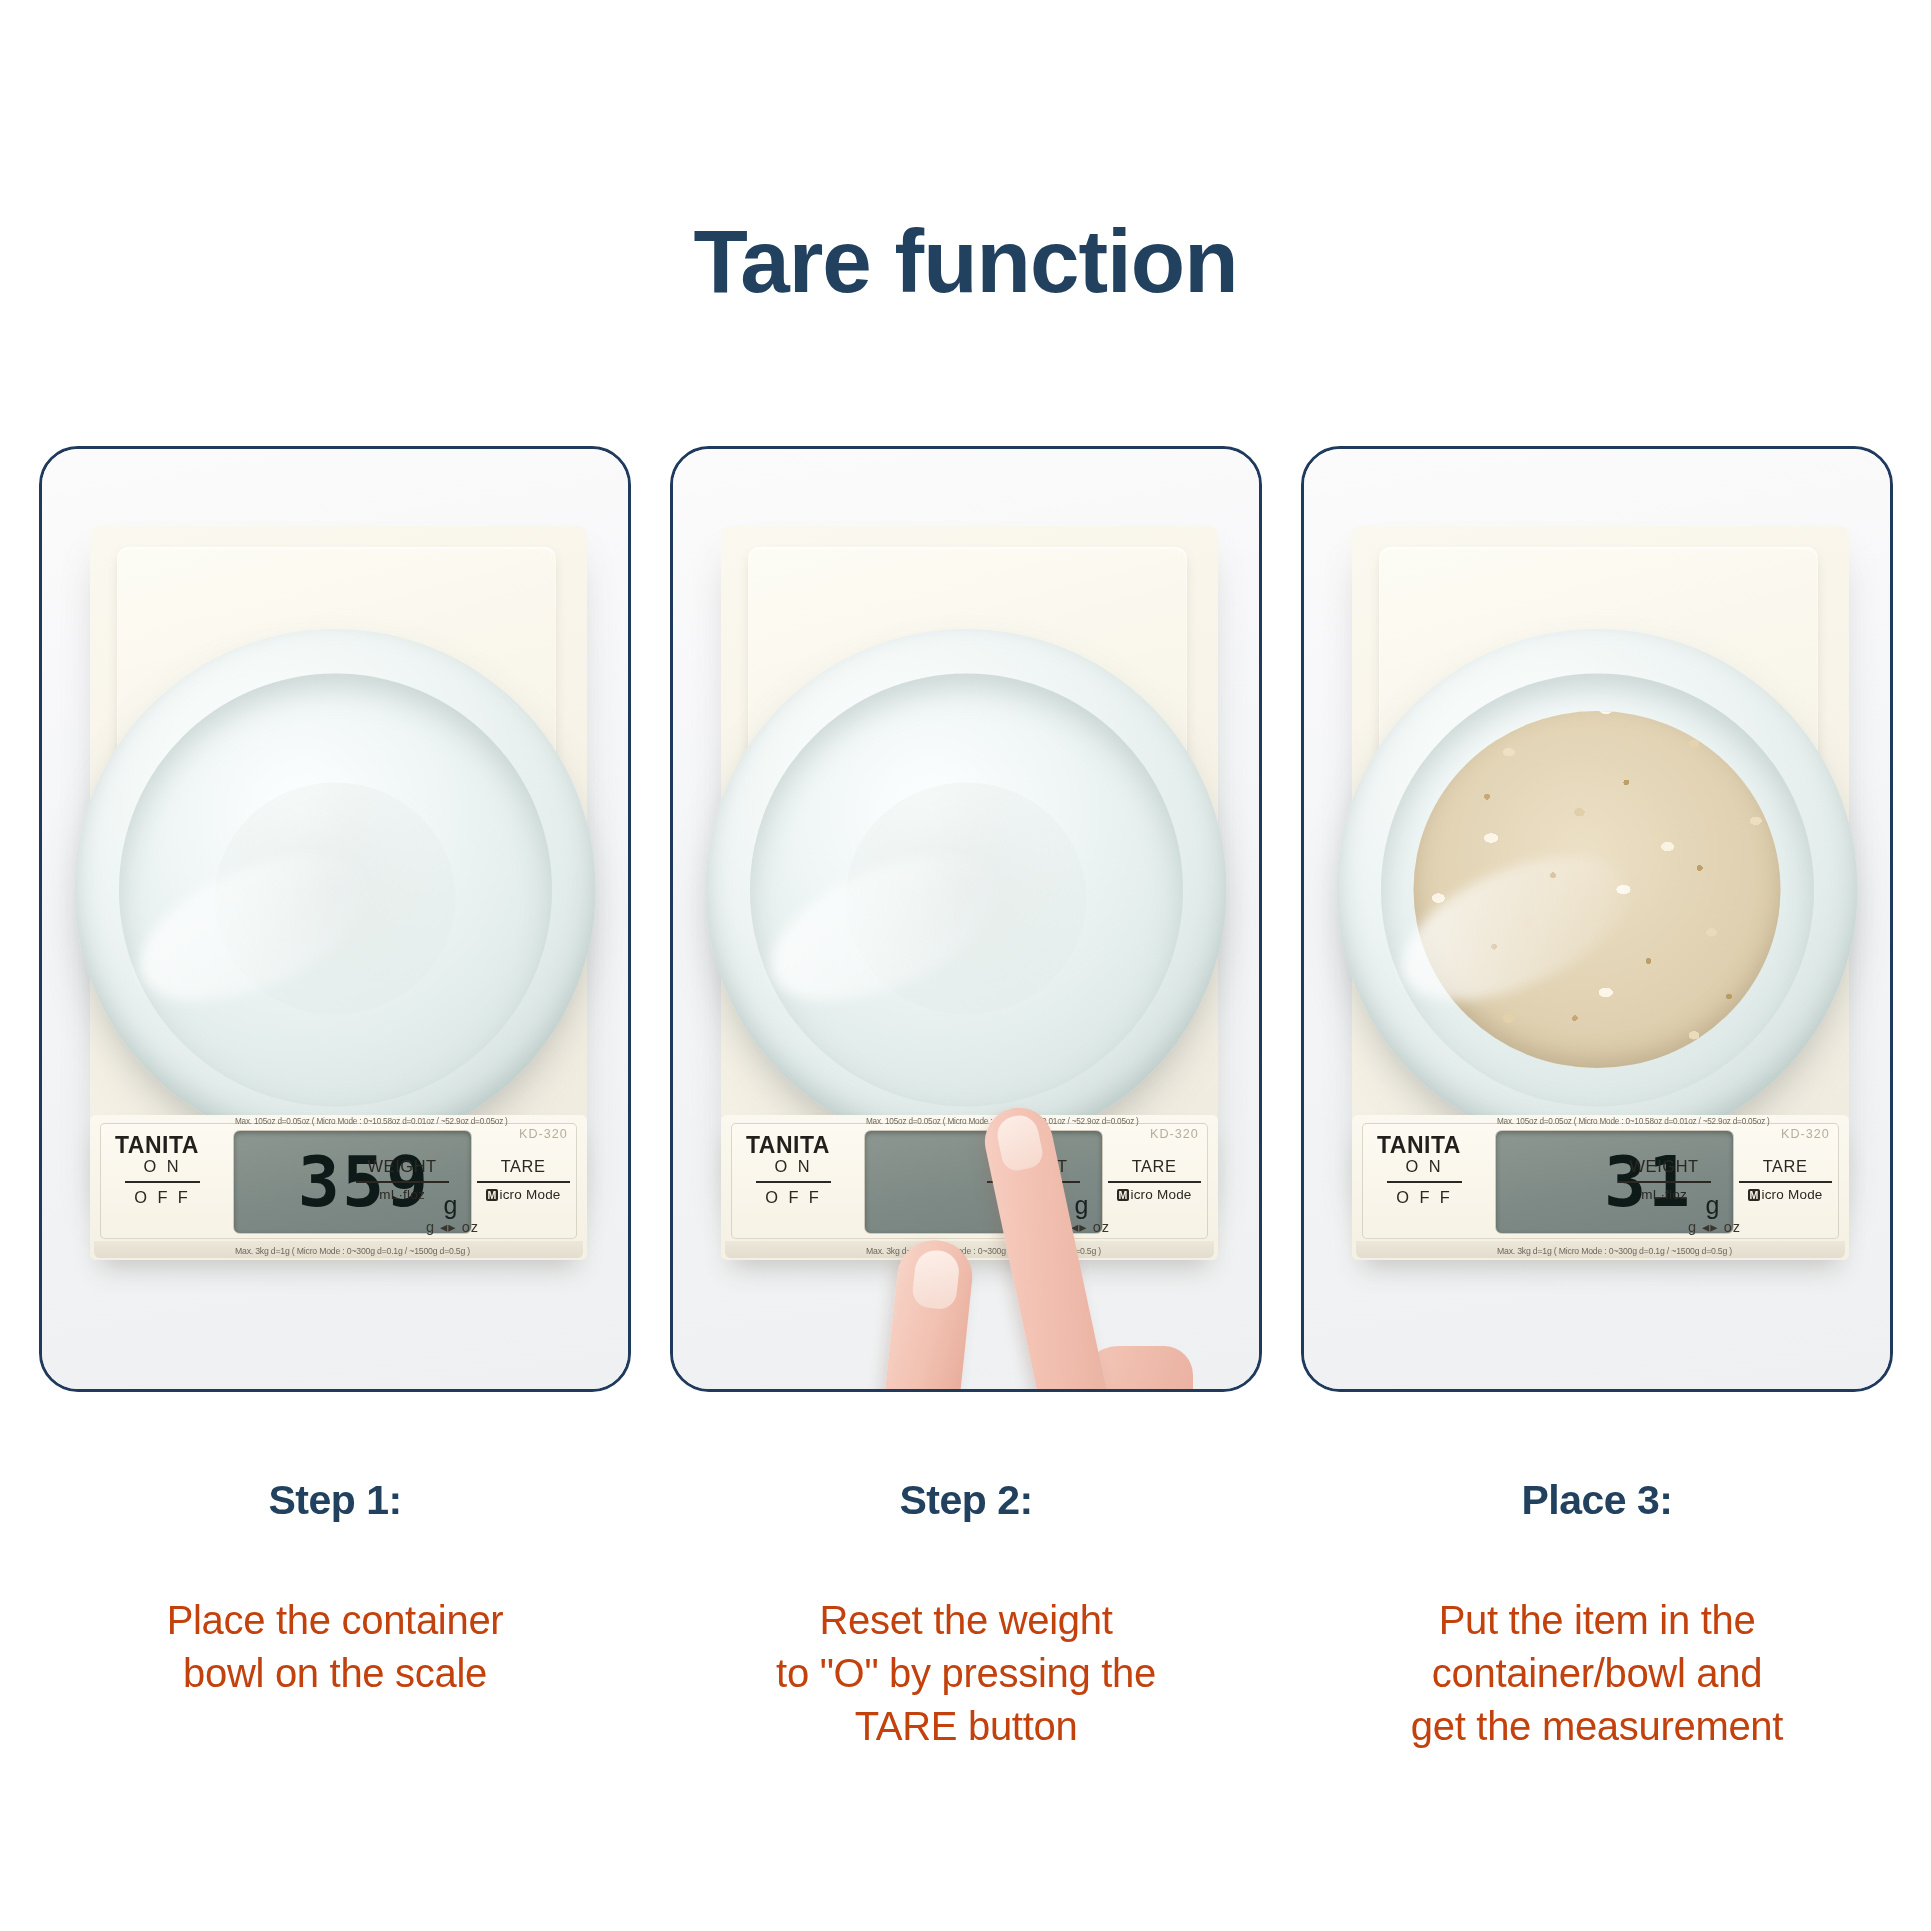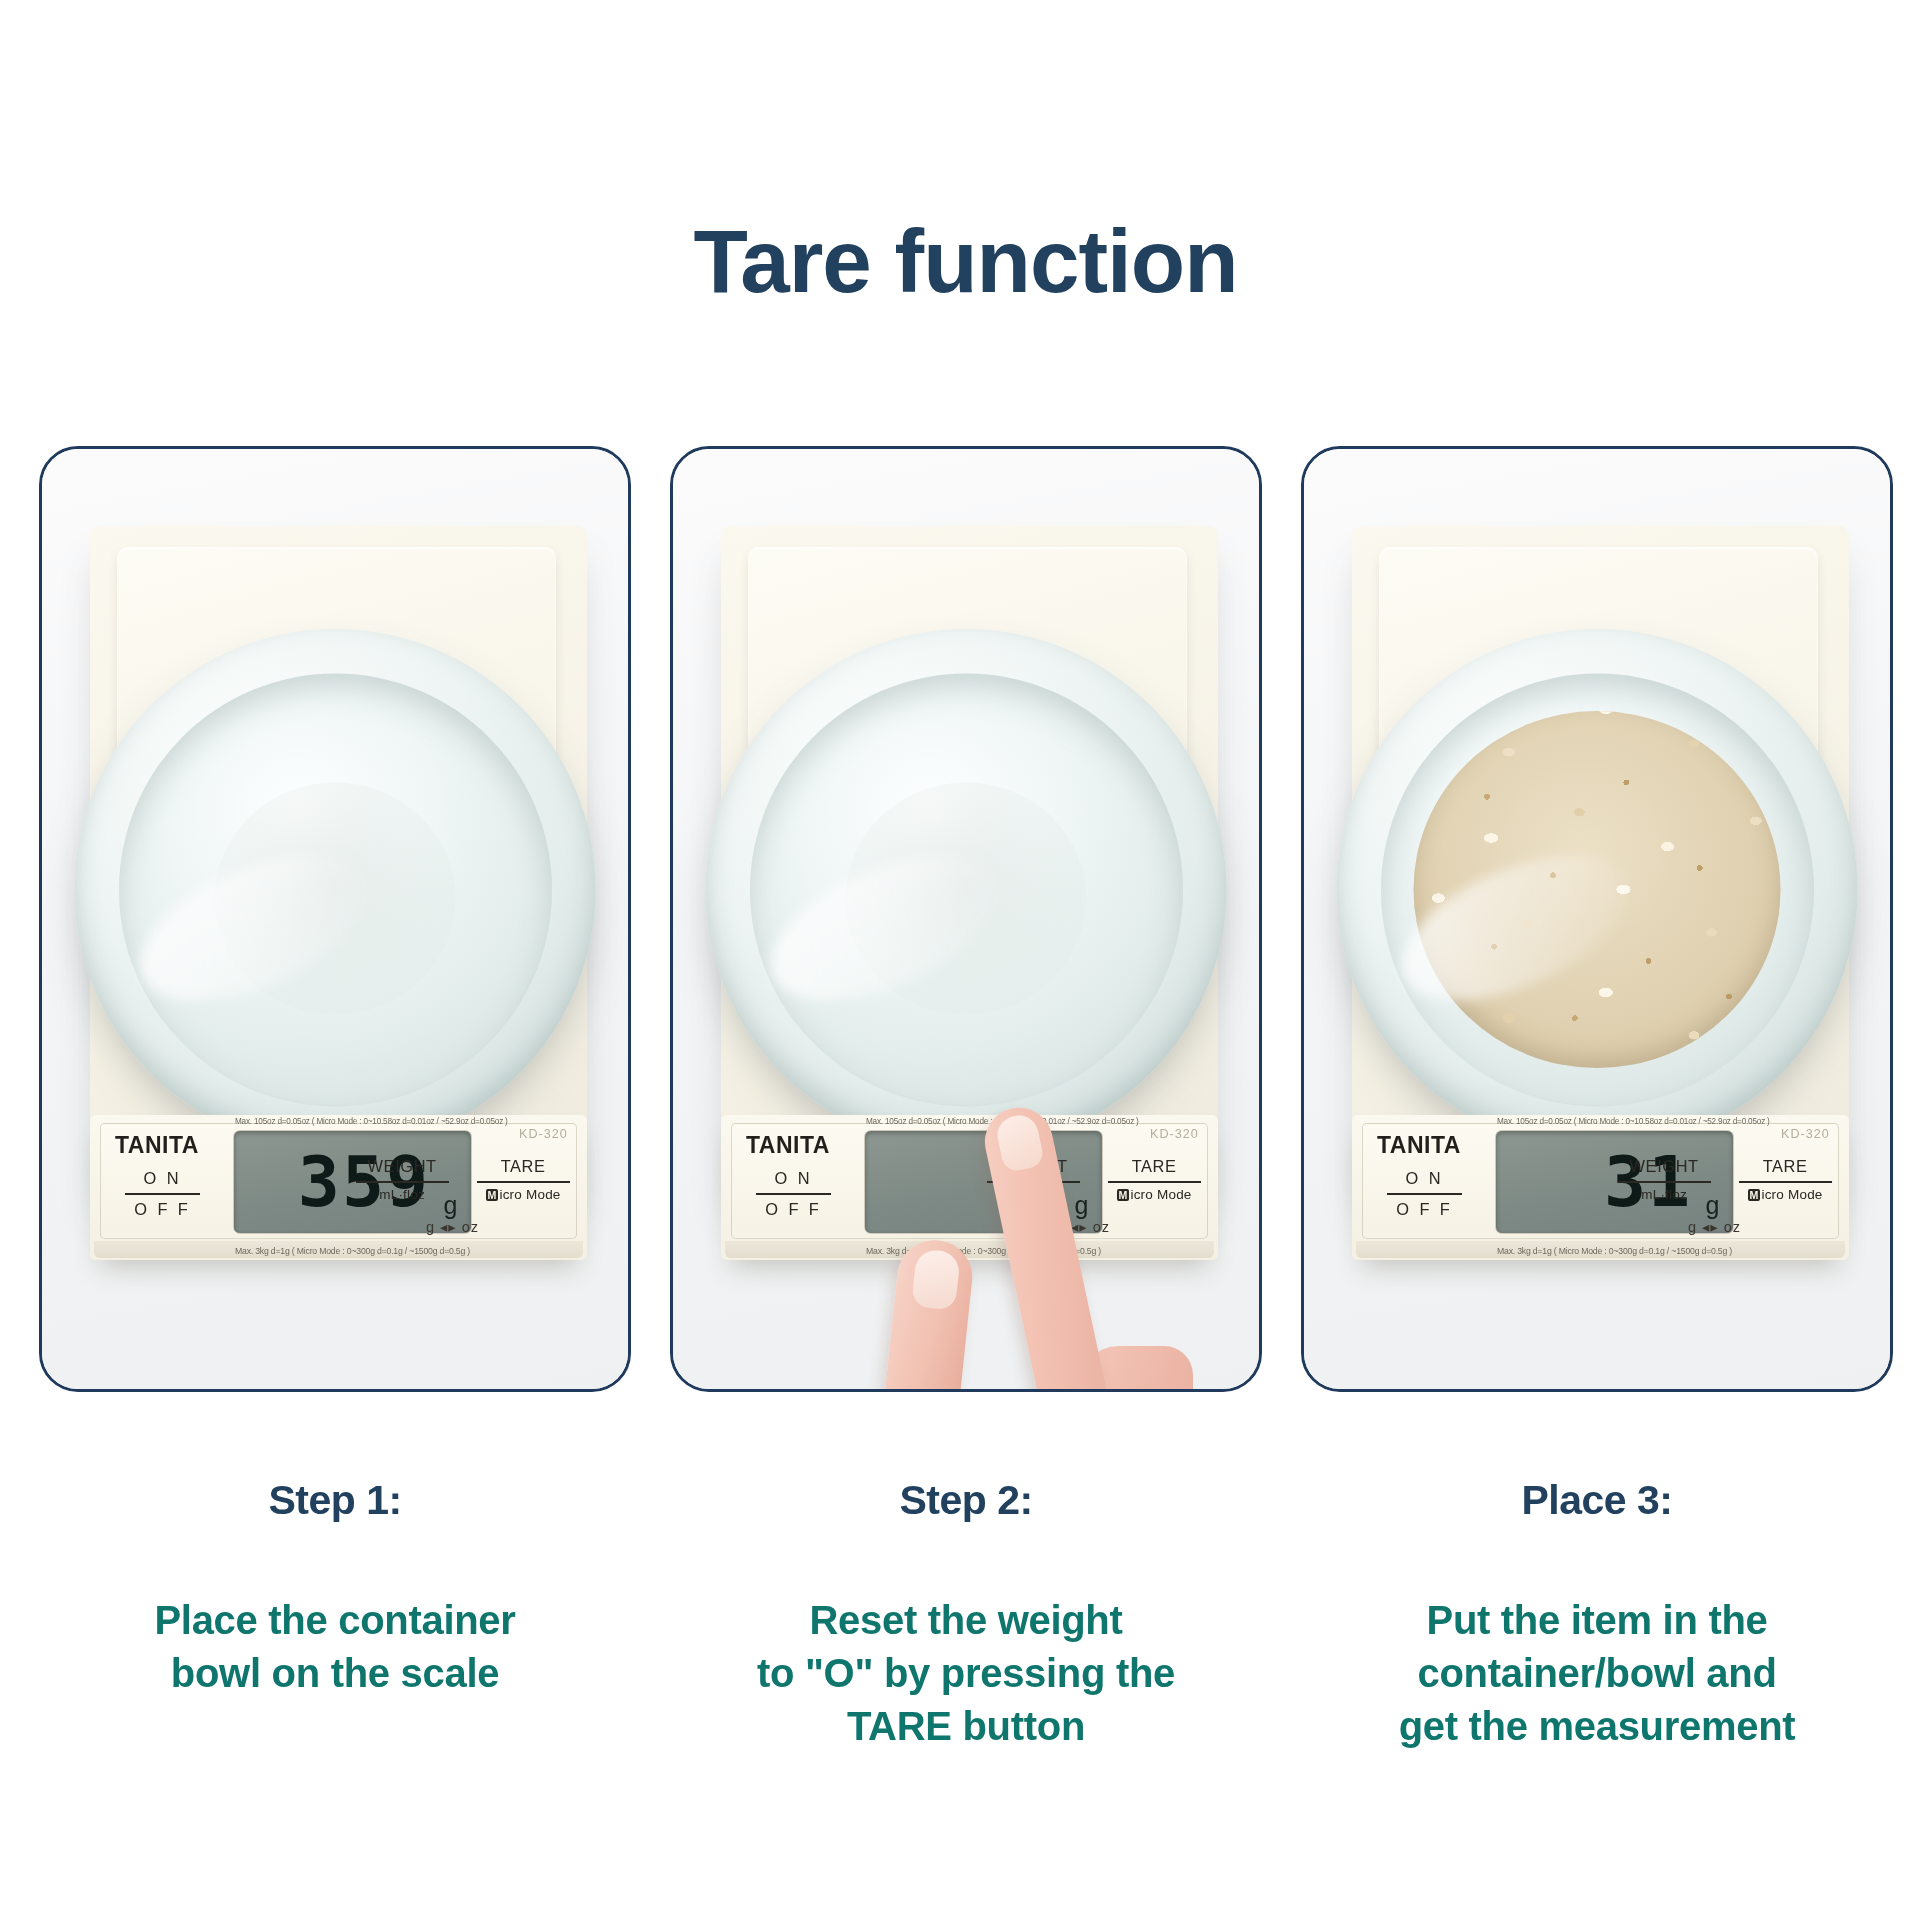--- a/index.html
+++ b/index.html
@@ -194,21 +194,21 @@
   .brand {
     position:absolute;
     left:25px; top:17px;
     font-size:23px; font-weight:bold;
     letter-spacing:0.5px;
     color:#231f1c;
     font-family:"Liberation Sans", sans-serif;
   }
   .onoff {
     position:absolute;
-    left:35px; top:54px;
+    left:35px; top:42px;
     width:75px;
     text-align:center;
     color:#2b2723;
     font-size:16.4px;
     letter-spacing:2.9px;
   }
   .onoff .rule { height:1.9px; background:#2b2723; margin:4.8px 0 5.8px; }
 
   .spec-top {
     position:absolute;
@@ -345,24 +345,24 @@
   .step-label {
     font-size:41px;
     font-weight:bold;
     color:#21415f;
     letter-spacing:-0.5px;
   }
   .step-text {
     margin-top:70px;
     font-size:40px;
     line-height:1.32;
-    color:#0f766e;
+    color:#c2410c;
     letter-spacing:-0.3px;
     white-space:pre-line;
-    font-weight:700;
+    font-weight:400;
   }
 </style>
 </head>
 <body>
 
 <div class="page">
 
   <div class="title">Tare function</div>
 
   <div class="cards">

